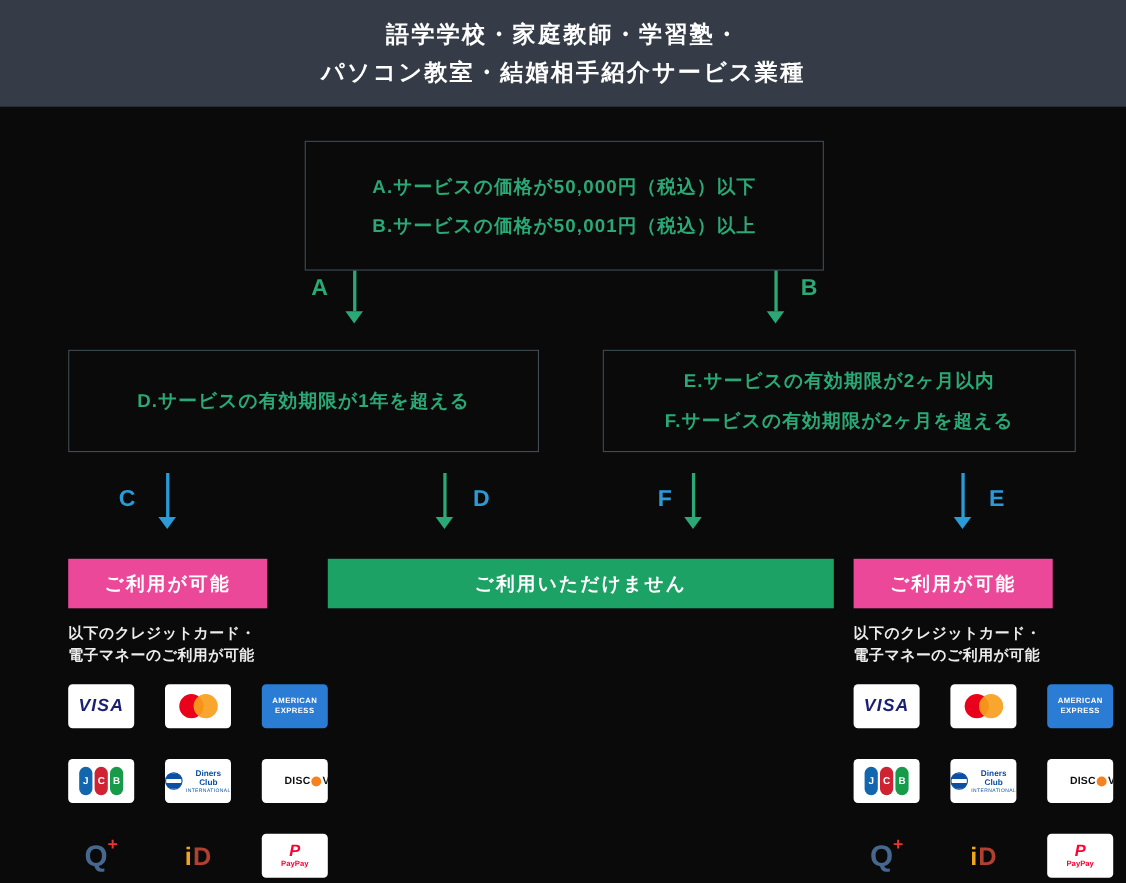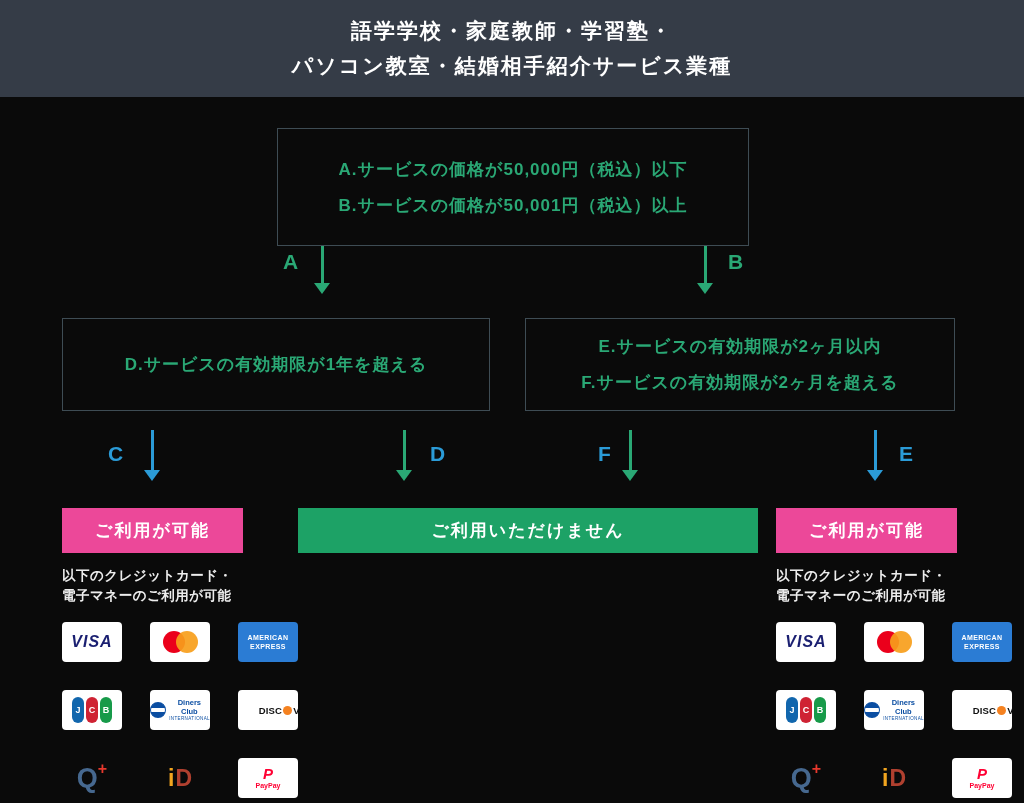--- a/index.html
+++ b/index.html
@@ -11,21 +11,21 @@
             color:#ffffff; display:flex; flex-direction:column; align-items:center;
             justify-content:center; gap:7px; font-weight:bold; font-size:21px;
             letter-spacing:2px; }
 
   .cond-box { position:absolute; border:1px solid #3e4c54; color:#2aa875;
               font-weight:bold; font-size:17px; text-align:center; display:flex;
               flex-direction:column; align-items:center; justify-content:center;
               gap:13px; letter-spacing:1px; }
   #price-box { left:277px; top:128px; width:472px; height:118px; }
   #term-box-left { left:62px; top:318px; width:428px; height:93px; }
-  #term-box-right { left:525px; top:318px; width:430px; height:93px; }
+  #term-box-right { left:548px; top:318px; width:430px; height:93px; }
 
   .arrow { position:absolute; width:18px; display:flex; flex-direction:column; align-items:center; }
   .arrow .shaft { width:3px; }
   .arrow .head { width:0; height:0; border-left:8px solid transparent;
                  border-right:8px solid transparent; border-top:11px solid; }
   .arrow.green .shaft { background:#2aa875; }
   .arrow.green .head { border-top-color:#2aa875; }
   .arrow.blue .shaft { background:#2b9bd7; }
   .arrow.blue .head { border-top-color:#2b9bd7; }
 
@@ -60,21 +60,21 @@
                font-weight:bold; line-height:9px; letter-spacing:.4px; text-align:center; }
 
   .tile.jcb { gap:2px; }
   .jcb-stripe { width:12px; height:26px; border-radius:6px; color:#fff; font-size:9px;
                 font-weight:bold; display:flex; align-items:center; justify-content:center; }
   .jcb-j { background:#1166ad; } .jcb-c { background:#cf2233; } .jcb-b { background:#179a49; }
 
   .tile.diners { gap:3px; }
   .diners-circle { width:16px; height:16px; border-radius:50%; border:1px solid #0b4ea2;
                    background:linear-gradient(#0b4ea2 34%, #fff 34%, #fff 66%, #0b4ea2 66%); }
-  .diners-text { display:flex; flex-direction:column; color:#0b4ea2; text-align:center;align-items:flex-end; }
+  .diners-text { display:flex; flex-direction:column; color:#0b4ea2; text-align:center; }
   .diners-name { font-size:7.5px; font-weight:bold; line-height:9px; }
   .diners-intl { font-size:4.5px; letter-spacing:.4px; line-height:6px; }
 
   .disc-wrap { display:flex; align-items:center; color:#101010; font-size:9.5px;
                font-weight:bold; letter-spacing:.2px;padding-left:36px; }
   .disc-o { width:9px; height:9px; border-radius:50%; background:#f58220; display:inline-block;
             font-size:0; margin:0 1px; overflow:hidden; }
 
   .tile.quicpay { align-items:center; }
   .qp-q { font-size:27px; font-weight:bold; color:#46688f; line-height:27px; }

